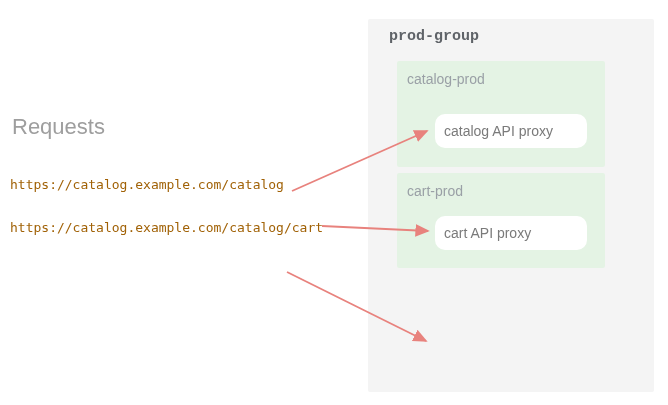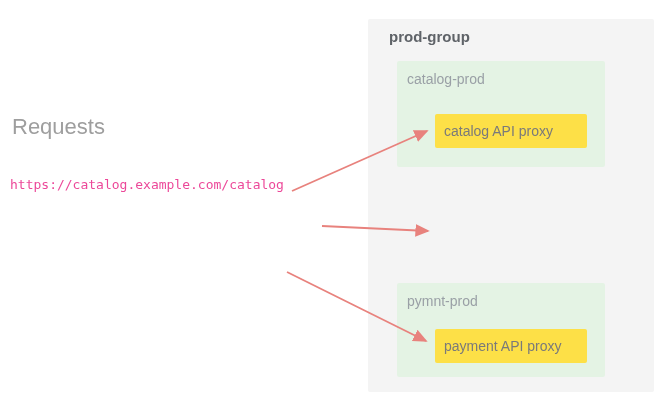--- a/index.html
+++ b/index.html
@@ -20,21 +20,21 @@
     font-size: 22px;
     line-height: 18px;
     color: #9e9e9e;
   }
   .url {
     position: absolute;
     left: 10px;
     font-family: "DejaVu Sans Mono", monospace;
     font-size: 13px;
     line-height: 15px;
-    color: #ec4899;
+    color: #a16207;
     white-space: nowrap;
   }
   .url-1 { top: 177px; }
   .url-2 { top: 220px; }
   .url-3 { top: 267px; }
 
   
   .group-box {
     position: absolute;
     left: 368px;
@@ -45,20 +45,21 @@
     border-radius: 2px;
   }
   .group-title {
     position: absolute;
     left: 21px;
     top: 9px;
     font-size: 15px;
     line-height: 17px;
     font-weight: bold;
     color: #5f6368;
+    font-family: Liberation Mono, monospace;
   }
 
   
   .env-box {
     position: absolute;
     left: 29px;
     width: 208px;
     background: #e4f3e4;
     border-radius: 2px;
   }
@@ -73,22 +74,22 @@
     line-height: 15px;
     color: #9aa0a6;
   }
 
   
   .proxy-box {
     position: absolute;
     left: 38px;
     width: 152px;
     height: 34px;
-    background: #fde047;
-    border-radius: 2px;
+    background: #ffffff;
+    border-radius: 10px;
     font-size: 14px;
     line-height: 34px;
     color: #7a7a7a;
     padding-left: 9px;
     box-sizing: border-box;
     white-space: nowrap;
   }
   .proxy-1 { top: 53px; }
   .proxy-2 { top: 43px; }
   .proxy-3 { top: 46px; }
@@ -104,35 +105,36 @@
 </style>
 </head>
 <body>
 
 <div class="canvas">
 
   <div class="requests-title">Requests</div>
 
   <div class="url url-1">https://catalog.example.com/catalog</div>
 
+  <div class="url url-2">https://catalog.example.com/catalog/cart</div>
 
 
   <div class="group-box">
     <div class="group-title">prod-group</div>
 
     <div class="env-box env-1">
       <div class="env-label">catalog-prod</div>
       <div class="proxy-box proxy-1">catalog API proxy</div>
     </div>
 
+    <div class="env-box env-2">
+      <div class="env-label">cart-prod</div>
+      <div class="proxy-box proxy-2">cart API proxy</div>
+    </div>
 
-    <div class="env-box env-3">
-      <div class="env-label">pymnt-prod</div>
-      <div class="proxy-box proxy-3">payment API proxy</div>
-    </div>
   </div>
 
   <svg class="arrows" viewBox="0 0 668 405" xmlns="http://www.w3.org/2000/svg">
     <defs>
       <marker id="ah" markerWidth="9" markerHeight="8" refX="7" refY="3.5" orient="auto">
         <path d="M0,0 L8,3.5 L0,7 Z" fill="#e8827d"></path>
       </marker>
     </defs>
     <line x1="292" y1="191" x2="427" y2="131" stroke-width="1.8" marker-end="url(#ah)" stroke="#e8827d"></line>
     <line x1="322" y1="226" x2="428" y2="231" stroke-width="1.8" marker-end="url(#ah)" stroke="#e8827d"></line>

